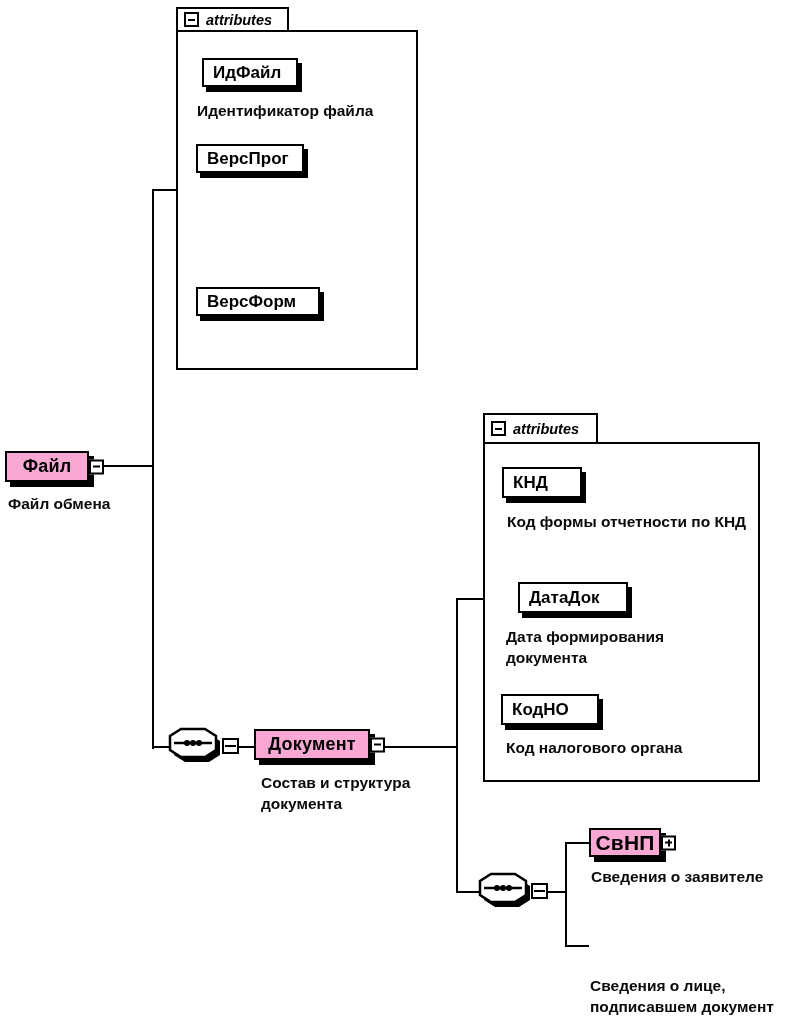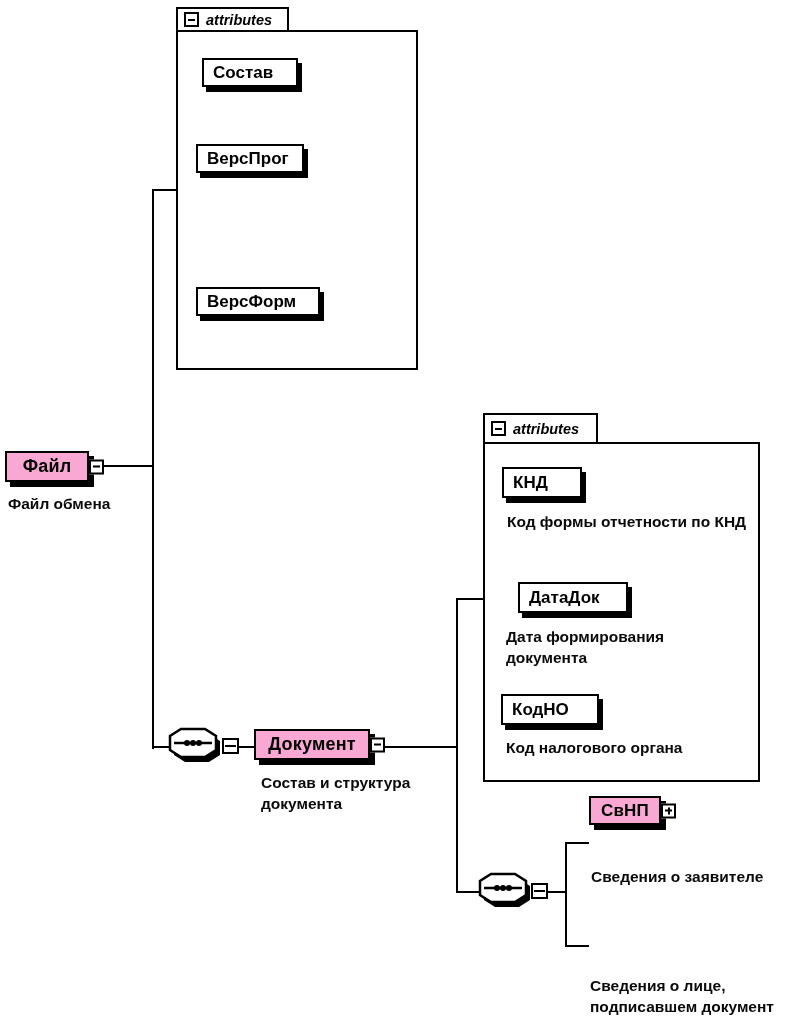--- a/index.html
+++ b/index.html
@@ -84,22 +84,23 @@
   </div>
   <div class="ann" style="left:8px;top:493px;width:150px">Файл обмена</div>
 
   <div class="attrbox" style="left:176px;top:30px;width:238px;height:336px"></div>
   <div class="attrtab" style="left:176px;top:7px;width:97px;height:21px">
     <span class="expander" style="width:15px;height:15px"></span>
     <span>attributes</span>
   </div>
 
   <div class="attr" style="left:202px;top:58px;width:74px">
-    <span>Состав</span>
+    <span>ИдФайл</span>
   </div>
+  <div class="ann" style="left:197px;top:100px;width:215px">Идентификатор файла</div>
 
   <div class="attr" style="left:196px;top:144px;width:86px">
     <span>ВерсПрог</span>
   </div>
 
   <div class="attr" style="left:196px;top:287px;width:102px">
     <span>ВерсФорм</span>
   </div>
 
   <div class="seq" style="left:164px;top:726px">
@@ -146,21 +147,21 @@
       <path d="M21 8 L45 8 L56 15 L56 29 L45 36 L21 36 L10 29 L10 15 Z" fill="#000"></path>
       <path d="M17 3 L41 3 L52 10 L52 24 L41 31 L17 31 L6 24 L6 10 Z" fill="#fff" stroke="#000" stroke-width="2.5"></path>
       <line x1="10" y1="17" x2="48" y2="17" stroke="#000" stroke-width="2.5"></line>
       <circle cx="23" cy="17" r="3" fill="#000"></circle>
       <circle cx="29" cy="17" r="3" fill="#000"></circle>
       <circle cx="35" cy="17" r="3" fill="#000"></circle>
     </svg>
   </div>
   <div class="seq-connector" style="left:531px;top:883px"></div>
 
-  <div class="element" style="left:589px;top:796px;width:68px;height:25px;font-size:17px">
+  <div class="element" style="left:589px;top:828px;width:68px;height:25px;font-size:21px">
     <span class="el-label">СвНП</span>
     <span class="expander plus el-expander"></span>
   </div>
   <div class="ann" style="left:591px;top:866px;width:220px">Сведения о заявителе</div>
 
   <div class="ann" style="left:590px;top:975px;width:212px">Сведения о лице, подписавшем документ</div>
 
 </div>
 
 </body></html>

